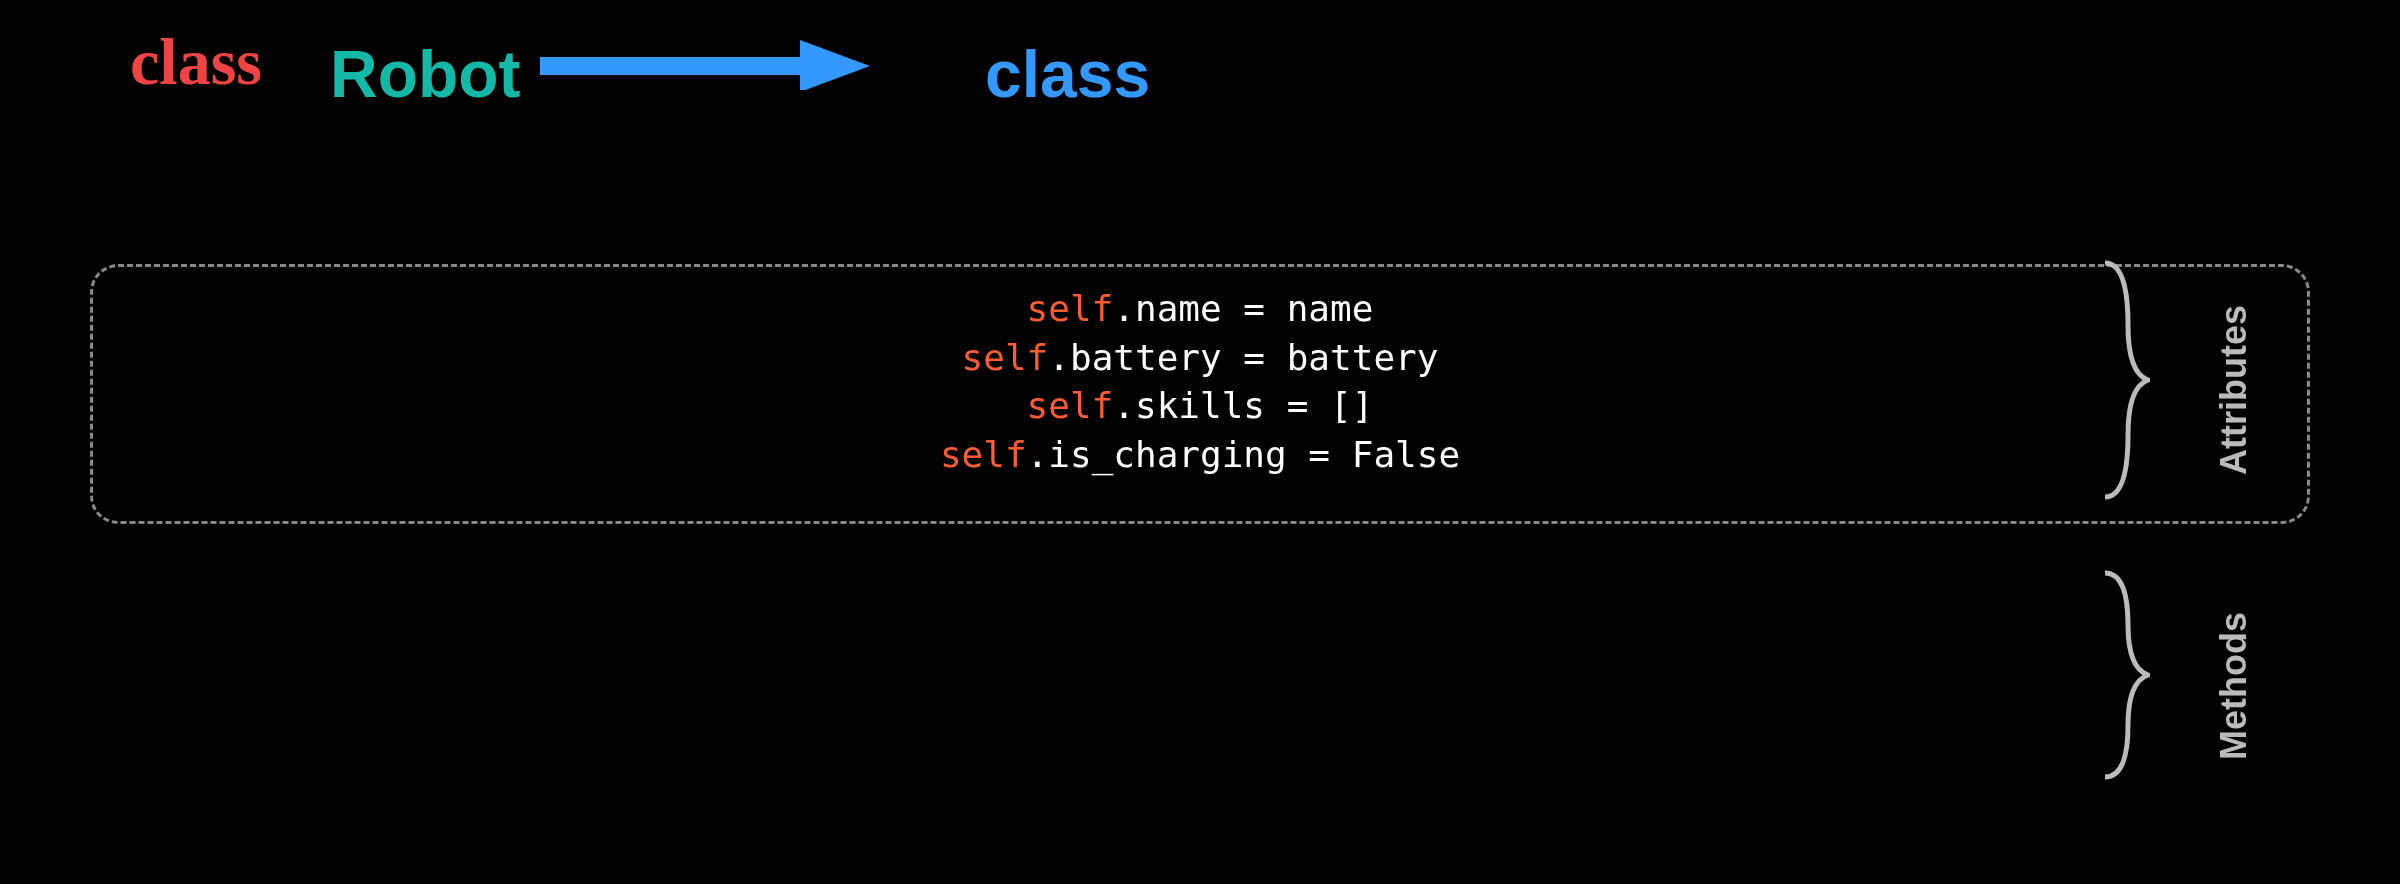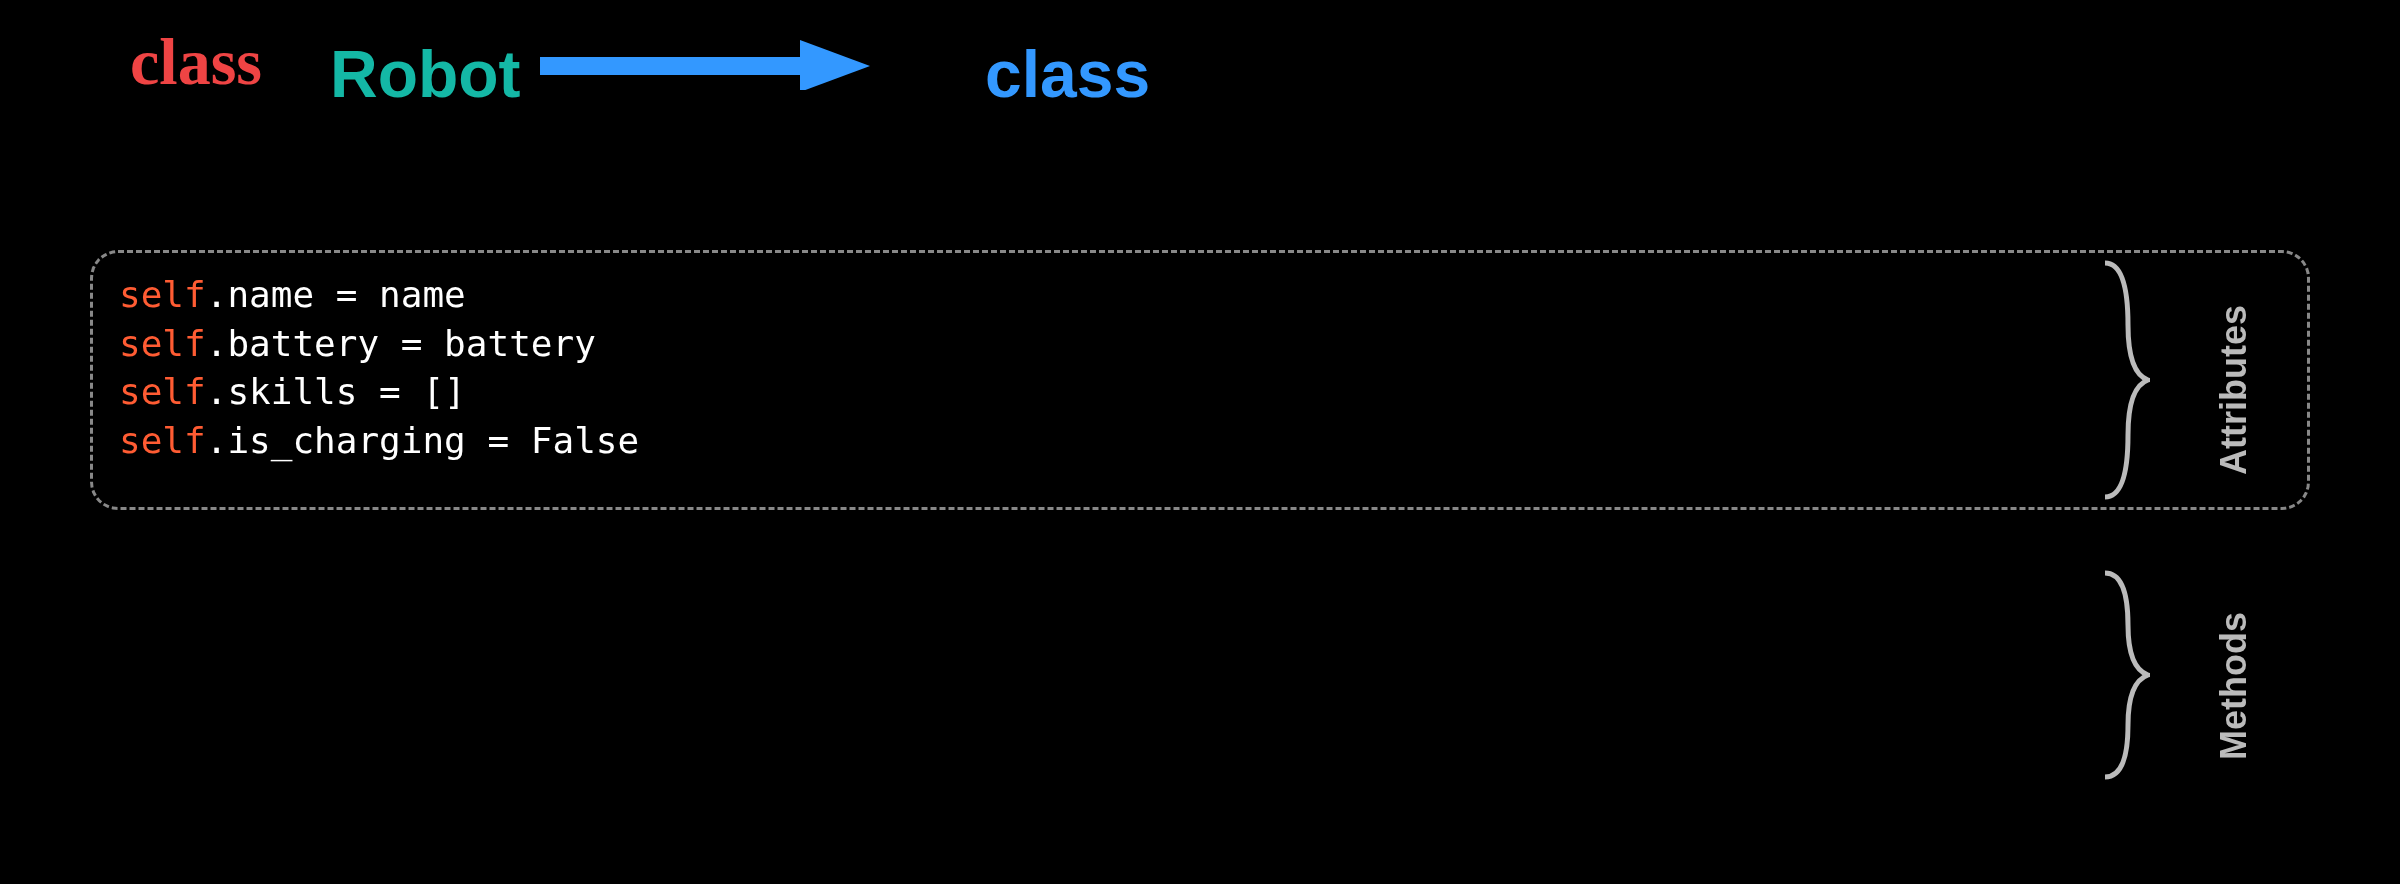--- a/index.html
+++ b/index.html
@@ -62,21 +62,21 @@
   }
   .box {
     position: absolute;
     left: 90px;
     width: 2220px;
     border: 3px dashed #888;
     border-radius: 28px;
     box-sizing: border-box;
     padding: 18px 26px 18px 26px;
   }
-  .box-attrs { top: 250px; height: 260px; }
+  .box-attrs { top: 264px; height: 260px; text-align: center; }
   .box-methods { top: 560px; height: 230px; }
   pre.code {
     margin: 0;
     white-space: pre;
     font-family: "SFMono-Regular","Menlo","Consolas",monospace;
     font-size: 36px;
     line-height: 1.35;
     color: #fff;
   }
   .kw-self { color: #ff5c33; }

